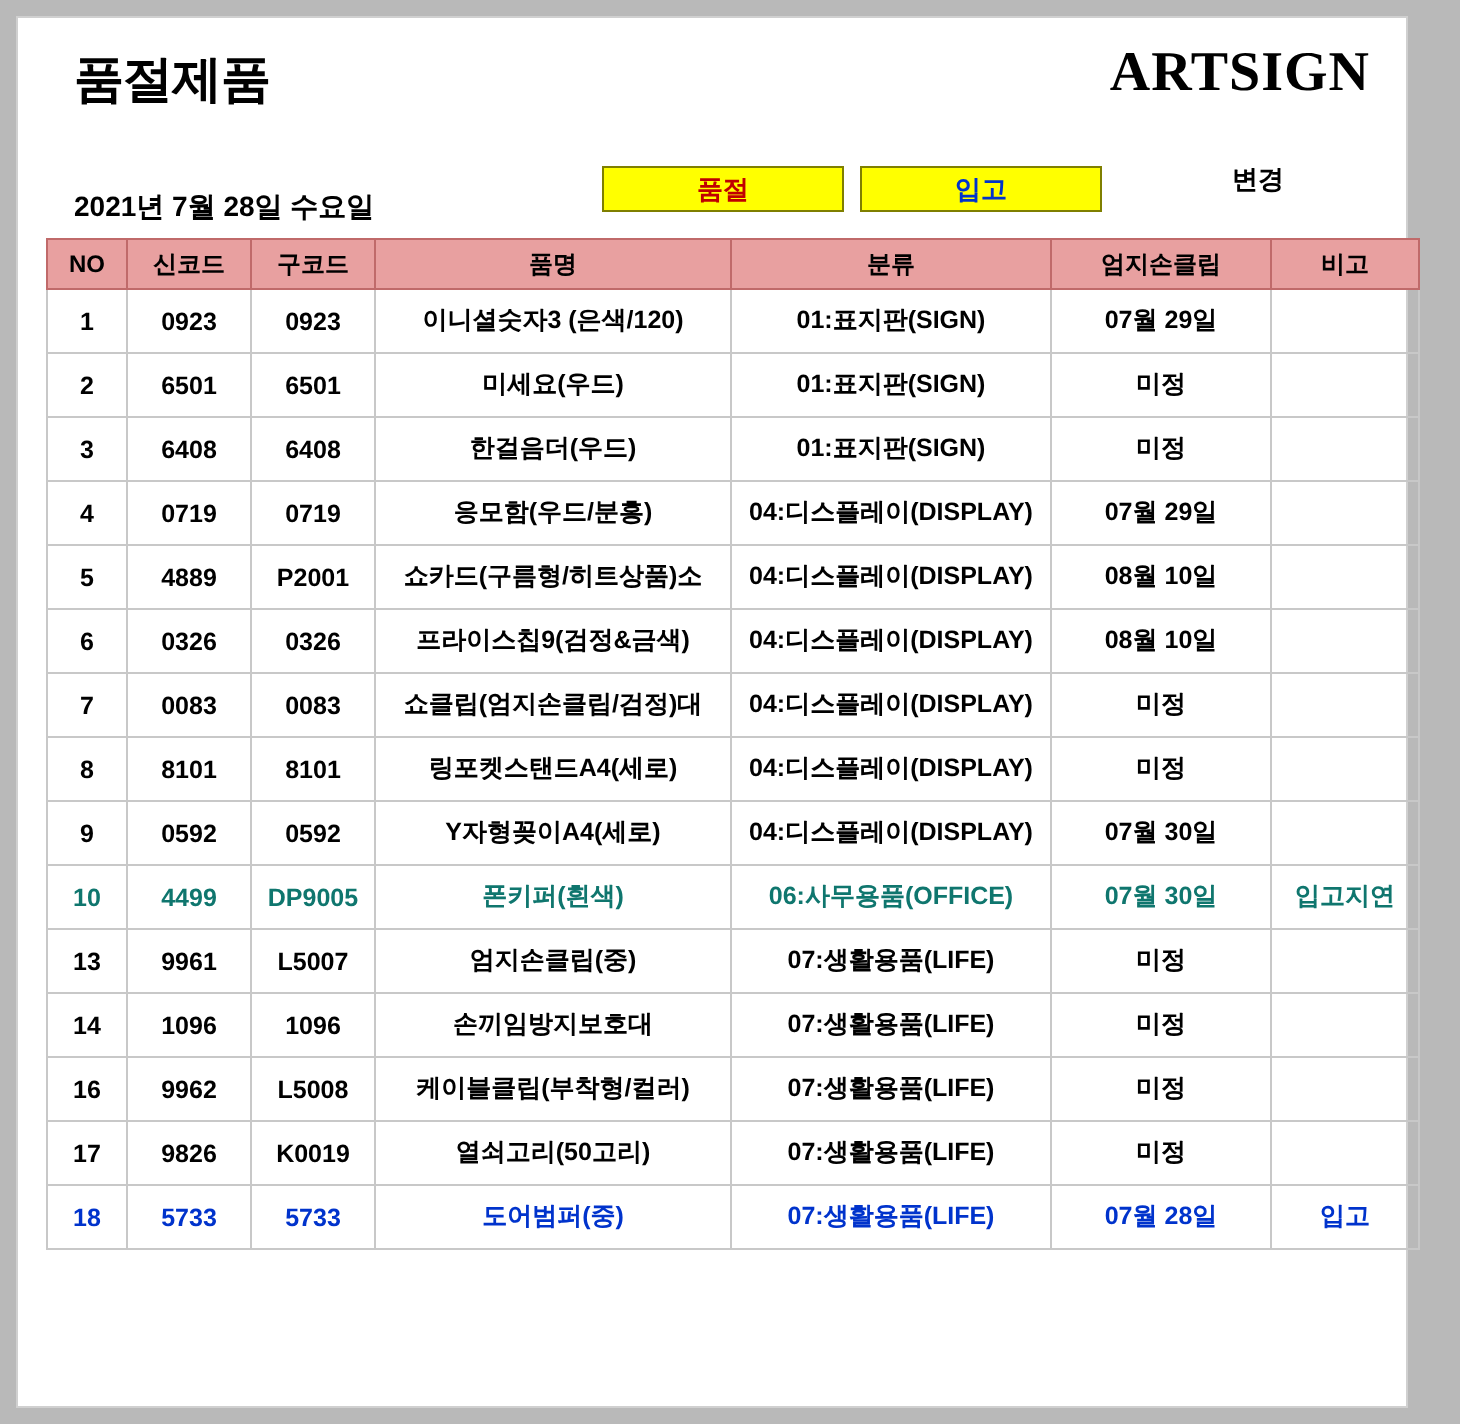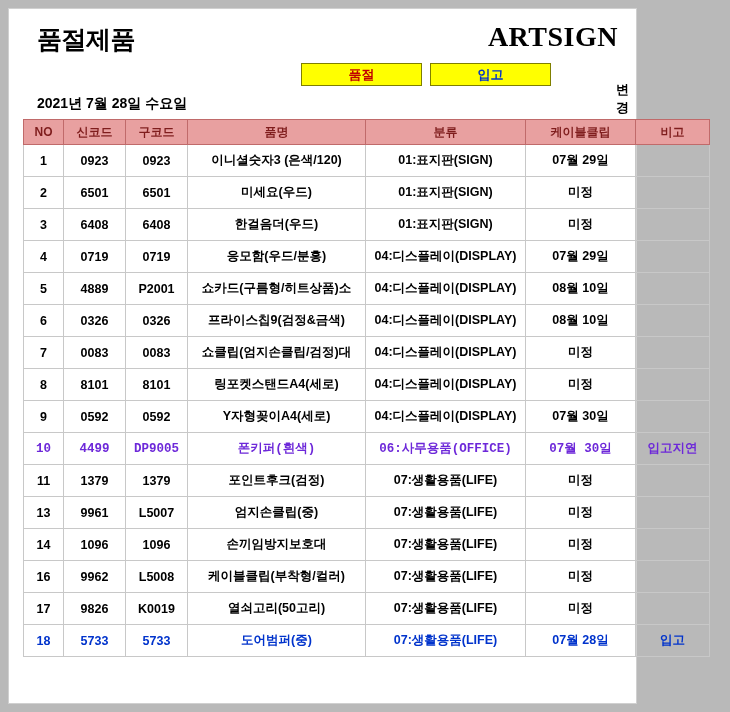--- a/index.html
+++ b/index.html
@@ -5,21 +5,21 @@
   html,body{margin:0;padding:0;}
   body{
     width:730px;height:712px;
     background:#b9b9b9;
     font-family:"Liberation Sans", sans-serif;
     overflow:hidden;
   }
   .sheet{
     position:absolute;
     left:8px;top:8px;
-    width:629px;height:696px;
+    width:696px;height:696px;
     background:#ffffff;
     border:1px solid #d0d0d0;
     box-sizing:border-box;
   }
   .header{
     position:relative;
     height:56px;
   }
   .title{
     position:absolute;
@@ -46,20 +46,21 @@
   }
   .legend-box{
     width:119px;height:21px;
     background:#ffff00;
     border:1px solid #7f7f00;
     display:flex;
     align-items:center;
     justify-content:center;
     font-size:13px;
     font-weight:bold;
+    margin-top:20px;
   }
   .legend-box.out{color:#c00000;}
   .legend-box.in{color:#0033cc;margin-left:8px;}
   .legend-change{
     position:absolute;
     left:607px;top:72px;
     font-size:13px;
     font-weight:bold;
     color:#000000;
   }
@@ -72,36 +73,36 @@
   }
   table{
     position:absolute;
     left:14px;top:110px;
     width:686px;
     border-collapse:collapse;
     table-layout:fixed;
   }
   th{
     background:#e8a0a0;
-    color:#7f1d1d;
+    color:#000000;
     font-size:12px;
     font-weight:bold;
     height:22px;
     border:1px solid #c06a6a;
     text-align:center;
   }
   td{
     height:29px;
     border:1px solid #c8c8c8;
     font-size:12.5px;
     text-align:center;
     color:#000;
     font-weight:bold;
   }
-  tr.red td{color:#6d28d9;font-family:Liberation Mono, monospace;}
+  tr.red td{color:#0f766e;}
   tr.blue td{color:#0033cc;}
   col.c-no{width:40px;}
   col.c-new{width:62px;}
   col.c-old{width:62px;}
   col.c-name{width:178px;}
   col.c-cat{width:160px;}
   col.c-date{width:110px;}
   col.c-note{width:74px;}
 </style>
 </head>
@@ -129,21 +130,21 @@
         <col class="c-date">
         <col class="c-note">
     </colgroup>
     <thead>
       <tr>
         <th>NO</th>
         <th>신코드</th>
         <th>구코드</th>
         <th>품명</th>
         <th>분류</th>
-        <th>케이블클립</th>
+        <th>엄지손클립</th>
         <th>비고</th>
       </tr>
     </thead>
     <tbody id="tbody">
         <tr class="">
           <td>1</td>
           <td>0923</td>
           <td>0923</td>
           <td>이니셜숫자3 (은색/120)</td>
           <td>01:표지판(SIGN)</td>
@@ -225,29 +226,20 @@
         <tr class="red">
           <td>10</td>
           <td>4499</td>
           <td>DP9005</td>
           <td>폰키퍼(흰색)</td>
           <td>06:사무용품(OFFICE)</td>
           <td>07월 30일</td>
           <td>입고지연</td>
         </tr>
         <tr class="">
-          <td>11</td>
-          <td>1379</td>
-          <td>1379</td>
-          <td>포인트후크(검정)</td>
-          <td>07:생활용품(LIFE)</td>
-          <td>미정</td>
-          <td></td>
-        </tr>
-        <tr class="">
           <td>13</td>
           <td>9961</td>
           <td>L5007</td>
           <td>엄지손클립(중)</td>
           <td>07:생활용품(LIFE)</td>
           <td>미정</td>
           <td></td>
         </tr>
         <tr class="">
           <td>14</td>

